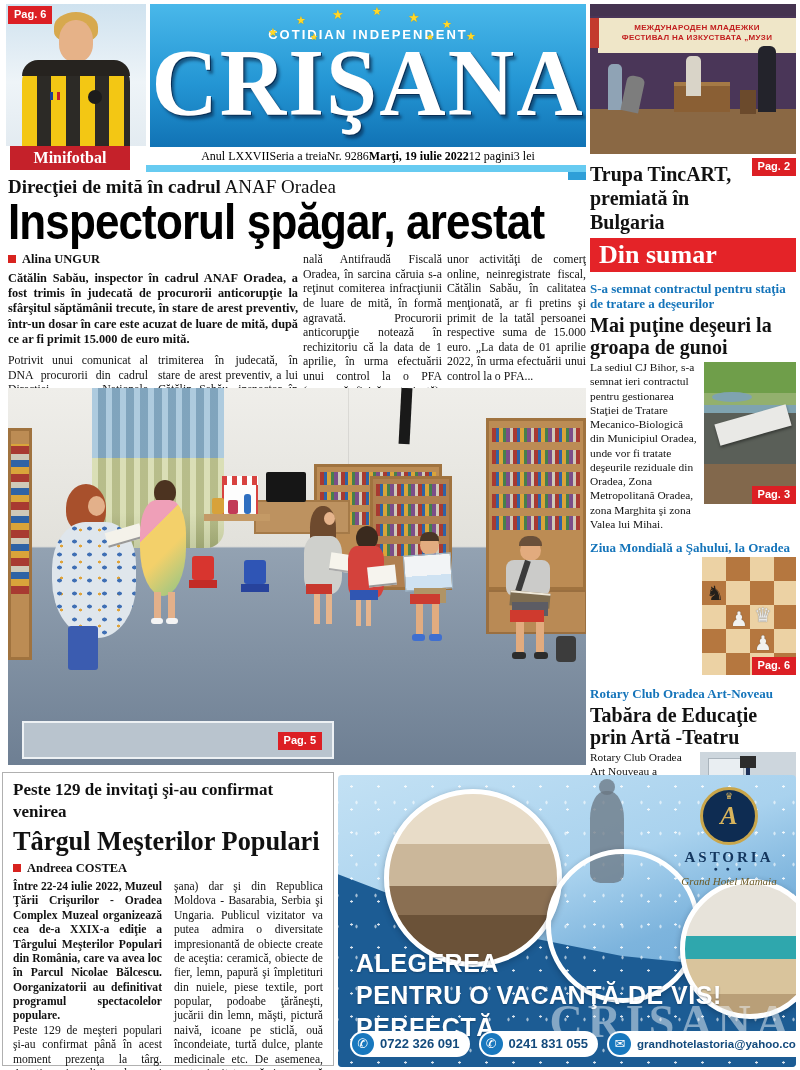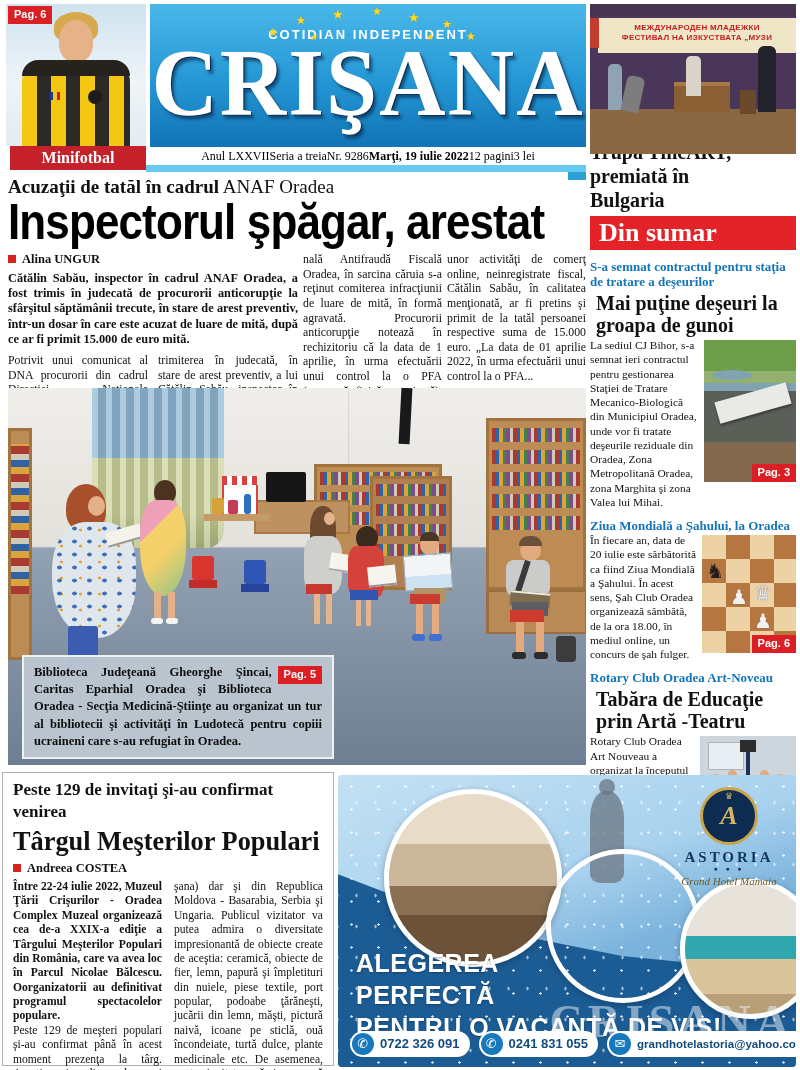--- a/index.html
+++ b/index.html
@@ -17,21 +17,21 @@
       background:linear-gradient(180deg,#cfe2ef 0%,#eef4f8 55%,#e3ebf1 100%);}
   .fb .pbadge{position:absolute;left:2px;top:2px;z-index:3;}
   .fb-hair{left:48px;top:8px;width:44px;height:30px;background:#d7a94e;border-radius:50% 50% 35% 35%;}
   .fb-head{left:53px;top:16px;width:34px;height:42px;background:#e6b288;border-radius:48% 48% 42% 42%;}
   .fb-torso{left:16px;top:56px;width:108px;height:90px;border-radius:22px 22px 0 0;
       background:repeating-linear-gradient(90deg,#f3c714 0 15px,#2c2a26 15px 29px);}
   .fb-yoke{left:16px;top:56px;width:108px;height:16px;border-radius:22px 22px 0 0;background:#26231f;}
   .fb-flag{left:44px;top:88px;width:10px;height:8px;
       background:linear-gradient(90deg,#1c3f94 0 33%,#f5c913 33% 66%,#c8202b 66% 100%);}
   .fb-crest{left:82px;top:86px;width:14px;height:14px;background:#1c1c1c;border-radius:50%;}
-  .minifotbal{left:10px;top:146px;width:136px;height:24px;background:#c5212a;color:#fff;
+  .minifotbal{left:10px;top:146px;width:120px;height:24px;background:#c5212a;color:#fff;
       text-align:center;font:bold 16px/24px "Liberation Serif",serif;}
 
   
   .masthead{left:150px;top:4px;width:436px;height:143px;overflow:hidden;
       background:linear-gradient(180deg,#49b8ea 0%,#2496d4 55%,#1173b5 100%);}
   .tagline{position:absolute;left:0;right:0;top:24px;text-align:center;color:#fff;
       font:bold 13px/14px "Liberation Sans",sans-serif;letter-spacing:2px;}
   .mast-title{position:absolute;left:0;right:0;top:26px;text-align:center;color:#fff;
       font:bold 92px/106px "Liberation Serif",serif;letter-spacing:2px;
       text-shadow:3px 4px 3px rgba(8,40,75,.6),1px 1px 0 #0a3a66;transform:scaleY(1.03);}
@@ -86,21 +86,21 @@
   .rail-photo{position:relative;width:206px;height:150px;overflow:hidden;
       background:linear-gradient(180deg,#453350 0 8%,#4a3658 8% 70%,#8a6844 70% 100%);}
   .banner{position:absolute;left:8px;right:0;top:14px;height:30px;background:#efe6c8;
       color:#c21f1f;font:bold 8px/10px "Liberation Sans","DejaVu Sans",sans-serif;
       text-align:center;padding-top:5px;letter-spacing:.3px;}
   .rail-head{font:bold 20px/24px "Liberation Serif",serif;margin-top:4px;}
   .dinsumar{margin-top:4px;background:#e42328;color:#fff;height:34px;
       font:bold 26px/34px "Liberation Serif",serif;padding-left:9px;}
   .r-item{margin-top:9px;overflow:hidden;}
   .r-kick{color:#1474ba;font:bold 13px/15px "Liberation Serif",serif;}
-  .r-head{font:bold 20px/22px "Liberation Serif",serif;margin:3px 6px 2px;}
+  .r-head{font:bold 20px/22px "Liberation Serif",serif;margin:3px 0 2px;}
   .r-flow{font:11.4px/1.25 "Liberation Serif",serif;text-align:left;}
   .r-photo{float:right;position:relative;margin:2px 0 2px 6px;overflow:hidden;}
   .r-photo .pbadge{position:absolute;right:0;bottom:0;}
   .chess{width:94px;height:118px;
       background:repeating-conic-gradient(#b5773f 0 25%,#ecd2a4 0 50%) 0 0/48px 48px;}
   .piece{position:absolute;font:20px/20px "DejaVu Sans",sans-serif;}
   .aerial{width:92px;height:142px;
       background:linear-gradient(180deg,#6f9e4a 0 22%,#93b06e 22% 30%,#7fa3b0 30% 36%,#5a5f58 36% 72%,#82684c 72% 100%);}
   .kidsph{width:96px;height:122px;background:linear-gradient(180deg,#cdd6dd 0 45%,#b9c3cb 45% 100%);}
   .kidfig{position:absolute;width:13px;height:26px;background:#1d3058;border-radius:5px 5px 2px 2px;}
@@ -183,21 +183,21 @@
     <span>Seria a treia</span>
     <span>Nr. 9286</span>
     <span>Marţi, 19 iulie 2022</span>
     <span>12 pagini</span>
     <span>3 lei</span>
   </div>
   <div class="abs rule"></div>
   <div class="abs rulecap"></div>
 
   <div class="abs kicker">
-    <b>Acuzaţii de tatăl în cadrul</b><span> ANAF Oradea</span>
+    <b>Direcţiei de mită în cadrul</b><span> ANAF Oradea</span>
   </div>
   <div class="abs headline1">Inspectorul şpăgar, arestat</div>
 
   <div class="abs story-cols">
     <div class="colA">
       <div class="byline"><span class="redsq"></span><span>Alina UNGUR</span></div>
       <div class="lede">Cătălin Sabău, inspector în cadrul ANAF Oradea, a fost trimis în judecată de procurorii anticorupţie la sfârşitul săptămânii trecute, în stare de arest preventiv, într-un dosar în care este acuzat de luare de mită, după ce ar fi primit 15.000 de euro mită.</div>
       <div class="subcols">
         <span>Potrivit unui comunicat al DNA procurorii din cadrul Direcţiei Naţionale Anticorupţie - Serviciul teritorial Cluj au</span>
         <span>dispus trimiterea în judecată, în stare de arest preventiv, a lui Cătălin Sabău, inspector în cadrul ANAF - Direcţia Regio-</span>
@@ -302,21 +302,21 @@
     <i style="left:502px;top:204px;width:40px;height:13px;background:#7d6c50;transform:rotate(5deg);border-top:2px solid #efe9da"></i>
     <i style="left:504px;top:214px;width:36px;height:14px;background:#5c5c64"></i>
     <i style="left:508px;top:228px;width:8px;height:40px;background:#e2ab7e"></i>
     <i style="left:528px;top:228px;width:8px;height:40px;background:#e2ab7e"></i>
     <i style="left:504px;top:264px;width:14px;height:7px;background:#2c2c2c;border-radius:3px"></i>
     <i style="left:526px;top:264px;width:14px;height:7px;background:#2c2c2c;border-radius:3px"></i>
     <i style="left:502px;top:222px;width:34px;height:12px;background:#cf3a2e"></i>
     <i style="left:548px;top:248px;width:20px;height:26px;background:#3c3c3c;border-radius:4px"></i>
 
     <div class="caption">
-      <span class="pbadge">Pag. 5</span><span>Biblioteca Judeţeană Gheorghe Şincai, Caritas Eparhial Oradea şi Biblioteca Oradea - Secţia Medicină-Ştiinţe au organizat un tur al bibliotecii şi activităţi în Ludotecă pentru copiii ucraineni care s-au refugiat în Oradea.</span>
+      <span class="pbadge">Pag. 5</span>
     </div>
   </div>
 
   <div class="abs fair">
     <div class="fair-kick">Peste 129 de invitaţi şi-au confirmat venirea</div>
     <div class="fair-head">Târgul Meşterilor Populari</div>
     <div class="byline" style="margin-top:4px"><span class="redsq"></span><span>Andreea COSTEA</span></div>
     <div class="fair-cols">
       <div>
         <b>Între 22-24 iulie 2022, Muzeul Ţării Crişurilor - Oradea Complex Muzeal organizează cea de-a XXIX-a ediţie a Târgului Meşterilor Populari din România, care va avea loc în Parcul Nicolae Bălcescu. Oorganizatorii au definitivat programul spectacolelor populare.</b><br>
@@ -336,20 +336,21 @@
         <div>ФЕСТИВАЛ НА ИЗКУСТВАТА „МУЗИ</div>
       </div>
       <i style="left:0;top:14px;width:9px;height:30px;background:#c33a2e"></i>
       <i style="left:84px;top:78px;width:56px;height:26px;background:#8a5f34;border-top:4px solid #a57a46"></i>
       <i style="left:150px;top:86px;width:16px;height:24px;background:#6b4a2c"></i>
       <i style="left:18px;top:60px;width:14px;height:46px;background:#8fa3b5;border-radius:5px 5px 0 0"></i>
       <i style="left:34px;top:72px;width:18px;height:36px;background:#7d7d7d;border-radius:6px 6px 0 0;transform:rotate(12deg)"></i>
       <i style="left:96px;top:52px;width:15px;height:40px;background:#d9d4c8;border-radius:5px 5px 0 0"></i>
       <i style="left:168px;top:42px;width:18px;height:66px;background:#23232b;border-radius:6px 6px 0 0"></i>
     </div>
+    <div style="text-align:right;margin-top:2px"><span class="pbadge">Pag. 2</span></div>
     <div class="rail-head" style="margin-top:-14px;width:170px">Trupa TincART, premiată în Bulgaria</div>
     <div class="dinsumar">Din sumar</div>
 
     <div class="r-item">
       <div class="r-kick">S-a semnat contractul pentru staţia de tratare a deşeurilor</div>
       <div class="r-head">Mai puţine deşeuri la groapa de gunoi</div>
       <div class="r-flow">
         <span class="r-photo">
           <span class="aerial" style="display:block"></span>
           <i style="left:12px;top:52px;width:74px;height:22px;background:#e9e9e6;transform:rotate(-16deg);box-shadow:0 2px 3px rgba(0,0,0,.4)"></i>
@@ -364,21 +365,20 @@
       <div class="r-kick">Ziua Mondială a Şahului, la Oradea</div>
       <div class="r-flow">
         <span class="r-photo">
           <span class="chess" style="display:block"></span>
           <span class="piece" style="left:4px;top:26px;color:#241f1a">♞</span>
           <span class="piece" style="left:28px;top:52px;color:#f2f2f0;text-shadow:0 0 1px #555">♟</span>
           <span class="piece" style="left:52px;top:48px;color:#e9e9e7;text-shadow:0 0 1px #555">♛</span>
           <span class="piece" style="left:52px;top:76px;color:#f2f2f0;text-shadow:0 0 1px #555">♟</span>
           <span class="pbadge">Pag. 6</span>
         </span>
-        <span>În fiecare an, data de 20 iulie este sărbătorită ca fiind Ziua Mondială a Şahului. În acest sens, Şah Club Oradea organizează sâmbătă, de la ora 18.00, în mediul online, un concurs de şah fulger.</span>
       </div>
     </div>
 
     <div class="r-item">
       <div class="r-kick">Rotary Club Oradea Art-Noveau</div>
       <div class="r-head">Tabăra de Educaţie prin Artă -Teatru</div>
       <div class="r-flow">
         <span class="r-photo">
           <span class="kidsph" style="display:block"></span>
           <i style="left:8px;top:6px;width:34px;height:26px;background:#e9eef2;border:1px solid #aab4bc"></i>
@@ -421,22 +421,22 @@
         <div class="cr">♛</div>
         <div class="lt">A</div>
       </div>
       <div class="brandname">ASTORIA</div>
       <div class="branddots">● ● ●</div>
       <div class="brandscript">Grand Hotel Mamaia</div>
     </div>
 
     <div class="slogan">
       <div>ALEGEREA</div>
+      <div>PENTRU O VACANŢĂ DE VIS!</div>
       <div>PERFECTĂ</div>
-      <div>PENTRU O VACANŢĂ DE VIS!</div>
     </div>
 
     <div class="watermark">CRIŞANA</div>
 
     <div class="pills">
       <div class="pill">
         <span class="picon">✆</span>
         <span>0722 326 091</span>
       </div>
       <div class="pill">

